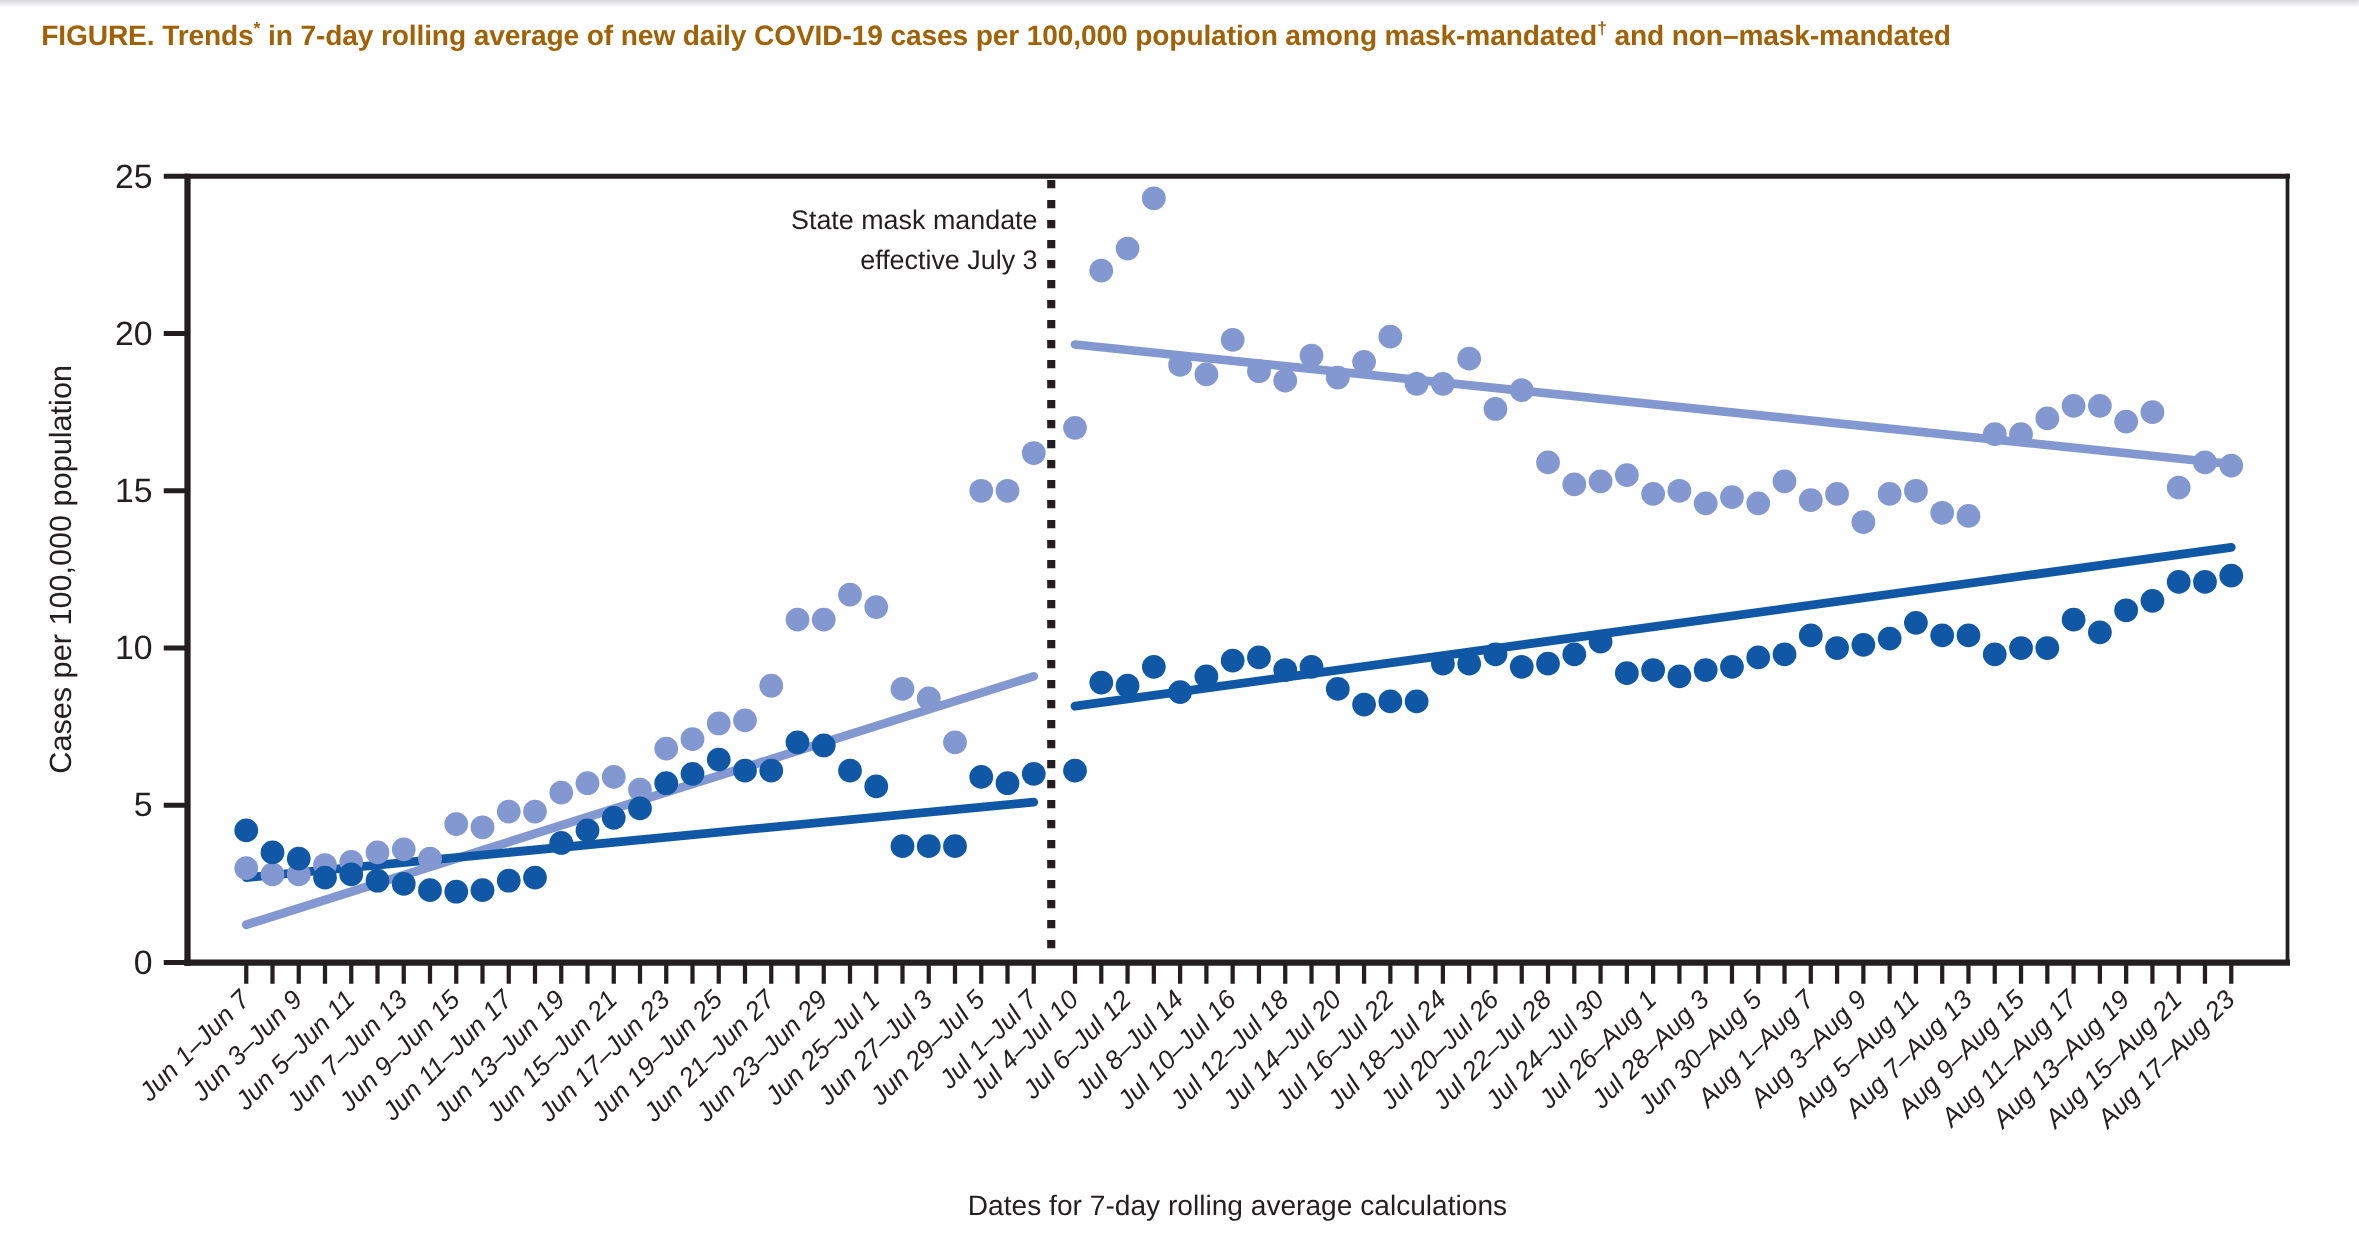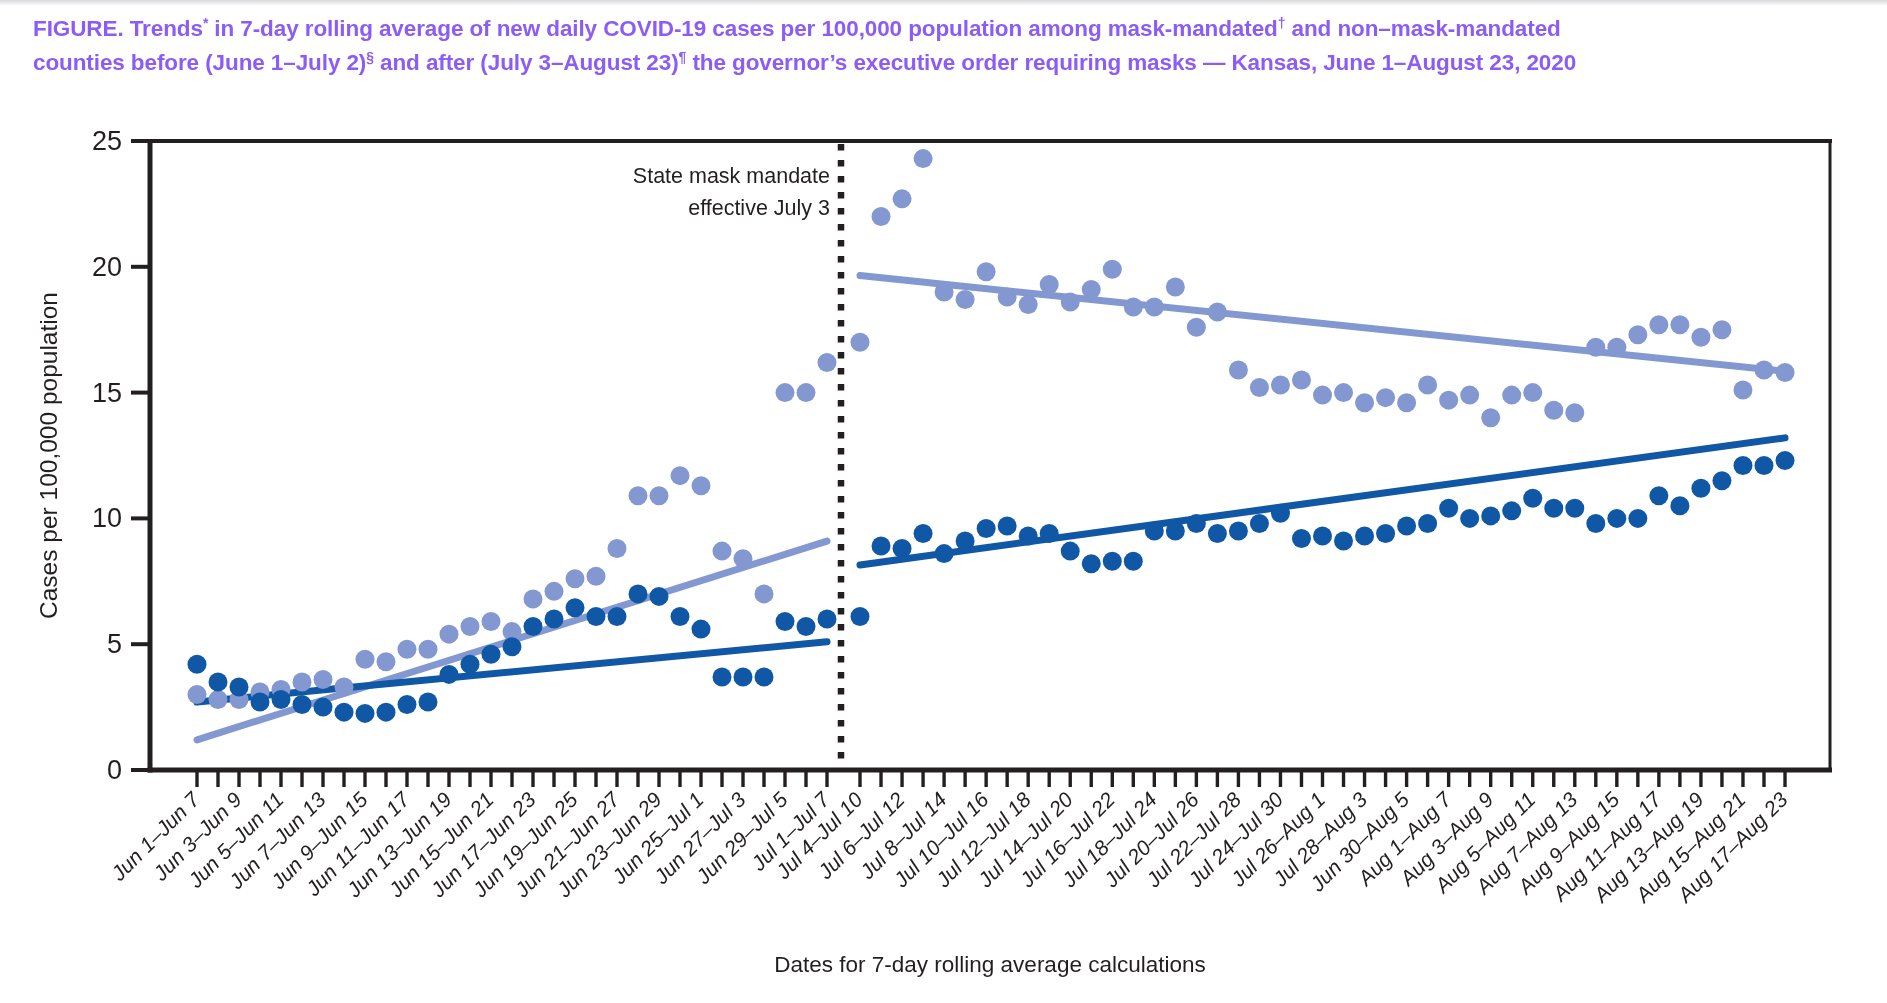--- a/index.html
+++ b/index.html
@@ -1,34 +1,33 @@
 <!DOCTYPE html>
 <html><head>
 <meta charset="utf-8">
 <style>
   html,body{margin:0;padding:0;background:#ffffff;}
   body{width:1887px;height:1003px;position:relative;overflow:hidden;
        font-family:"Liberation Sans",sans-serif;color:#231F20;}
   .top-strip{position:absolute;left:0;top:0;width:1887px;height:6px;
        background:linear-gradient(#d8d8dc,#ffffff);}
   .figure-title{position:absolute;left:33px;top:12px;right:28px;
-       font-size:22.5px;font-weight:700;line-height:34px;color:#8b5cf6;
+       font-size:22.5px;font-weight:700;line-height:34px;color:#a16207;
        letter-spacing:-0.1px;}
   .figure-title sup{font-size:62%;vertical-align:super;line-height:0;}
   .chart-wrap{position:absolute;left:0;top:0;width:1887px;height:1003px;}
   svg text{fill:#231F20;font-family:"Liberation Sans",sans-serif;}
 </style>
 </head>
 <body>
 
 <div class="top-strip"></div>
 
 <div class="figure-title">
   <div><span>FIGURE. Trends</span><sup>*</sup><span> in 7-day rolling average of new daily COVID-19 cases per 100,000 population among mask-mandated</span><sup>†</sup><span> and non–mask-mandated</span></div>
-  <div><span>counties before (June 1–July 2)</span><sup>§</sup><span> and after (July 3–August 23)</span><sup>¶</sup><span> the governor’s executive order requiring masks — Kansas, June 1–August 23, 2020</span></div>
 </div>
 
 <div class="chart-wrap">
   <svg width="1887" height="1003" viewBox="0 0 1887 1003" xmlns="http://www.w3.org/2000/svg">
       <line x1="148" y1="141" x2="1832" y2="141" stroke="#231F20" stroke-width="4"></line>
       <line x1="1830" y1="139" x2="1830" y2="772" stroke="#231F20" stroke-width="3"></line>
       <line x1="150" y1="139" x2="150" y2="772.5" stroke="#231F20" stroke-width="5"></line>
       <line x1="147.5" y1="770" x2="1832" y2="770" stroke="#231F20" stroke-width="5"></line>
       <line x1="131" y1="770" x2="150" y2="770" stroke="#231F20" stroke-width="4"></line>
       <text x="122" y="779" text-anchor="end" font-size="27">0</text>

